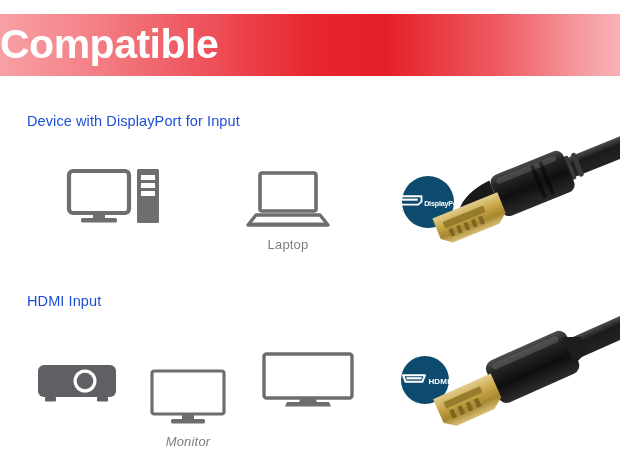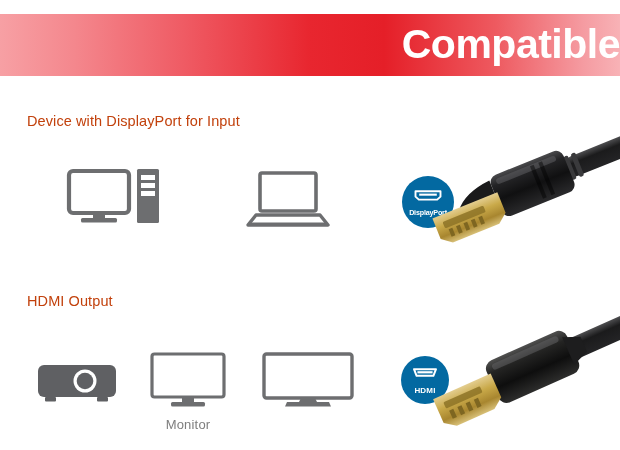--- a/index.html
+++ b/index.html
@@ -27,38 +27,38 @@
         #f7a0a4 0%,
         #f4878d 12%,
         #ef5a63 30%,
         #e8262f 50%,
         #e51f28 62%,
         #ee5a60 80%,
         #f59ba1 94%,
         #f8b2b6 100%);
     display: flex;
     align-items: center;
-    justify-content: flex-end;
+    justify-content: flex-start;
   }
   .banner-title {
     color: #ffffff;
     font-size: 41px;
     font-weight: bold;
     letter-spacing: -0.5px;
     line-height: 1;
     margin-top: -2px;
     white-space: nowrap;
   }
 
   
   .section-heading {
     position: absolute;
     left: 27px;
     font-size: 14.5px;
-    color: #c2410c;
+    color: #1d4ed8;
     font-weight: normal;
     letter-spacing: 0.1px;
     white-space: nowrap;
   }
   #heading-dp { top: 113px; }
   #heading-hdmi { top: 293px; }
 
   
   .device {
     position: absolute;
@@ -75,30 +75,30 @@
     font-size: 13px;
     color: #7e7e7e;
     margin-top: 8px;
     white-space: nowrap;
     letter-spacing: 0.2px;
   }
 
   #device-desktop { left: 55px; top: 165px; width: 120px; }
   #device-laptop  { left: 228px; top: 165px; width: 120px; }
   #device-projector { left: 22px; top: 345px; width: 110px; }
-  #device-monitor   { left: 133px; top: 345px; width: 110px; }
+  #device-monitor   { left: 133px; top: 362px; width: 110px; font-style: italic; }
   #device-tv        { left: 253px; top: 345px; width: 110px; }
 
   
   .badge {
     position: absolute;
     border-radius: 50%;
-    background: #0369a1;
+    background: #0c4a6e;
     display: flex;
-    flex-direction: column;
+    flex-direction: row;
     align-items: center;
     justify-content: center;
   }
   #badge-dp {
     left: 402px; top: 176px;
     width: 52px; height: 52px;
   }
   #badge-hdmi {
     left: 401px; top: 356px;
     width: 48px; height: 48px; align-items: center;
@@ -151,33 +151,34 @@
   <div class="icon-wrap">
     <svg width="84" height="60" viewBox="0 0 84 60" aria-hidden="true">
 
       <rect x="14" y="4" width="56" height="38" rx="2" ry="2" fill="none" stroke="#6d6e70" stroke-width="3.6"></rect>
 
       <path d="M10 46 L74 46 L82 56 L2 56 Z" fill="none" stroke="#6d6e70" stroke-width="3.4" stroke-linejoin="round"></path>
 
       <path d="M5.5 53.5 L78.5 53.5 L81 56 L2 56 Z" fill="#6d6e70"></path>
     </svg>
   </div>
+  <div class="caption">Laptop</div>
 </div>
 
 <div class="badge" id="badge-dp">
   <span>
     <svg width="30" height="13" viewBox="0 0 30 13" aria-hidden="true">
       <path d="M2.5 2.2 H27.5 V7.6 L24.2 10.6 H5.8 L2.5 7.6 Z" fill="none" stroke="#ffffff" stroke-width="1.9" stroke-linejoin="round"></path>
       <rect x="6.2" y="4.6" width="17.6" height="2.1" fill="#ffffff"></rect>
     </svg>
   </span>
   <span class="badge-label">DisplayPort</span>
 </div>
 
-<div class="section-heading" id="heading-hdmi">HDMI Output</div>
+<div class="section-heading" id="heading-hdmi">HDMI Input</div>
 
 <div class="device" id="device-projector">
   <div class="icon-wrap">
     <svg width="84" height="54" viewBox="0 0 84 54" aria-hidden="true">
 
       <rect x="3" y="10" width="78" height="32" rx="6" ry="6" fill="#5f6063"></rect>
 
       <circle cx="50" cy="26" r="11.5" fill="#ffffff"></circle>
       <circle cx="50" cy="26" r="8.3" fill="#5f6063"></circle>
 

